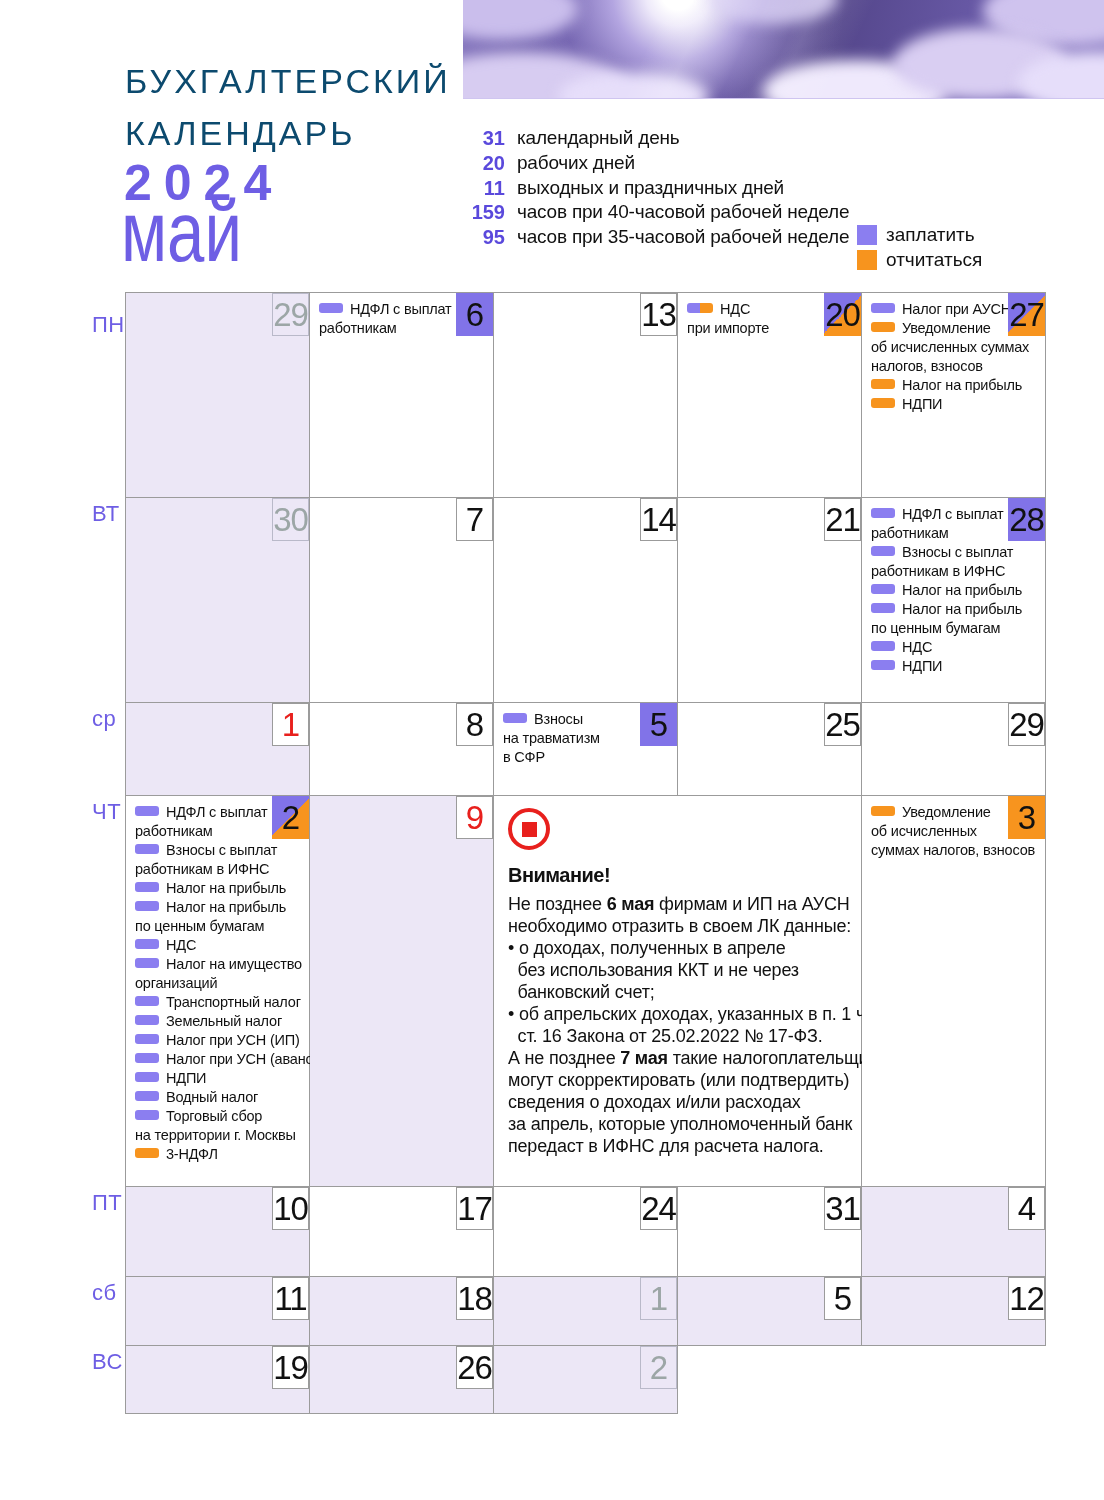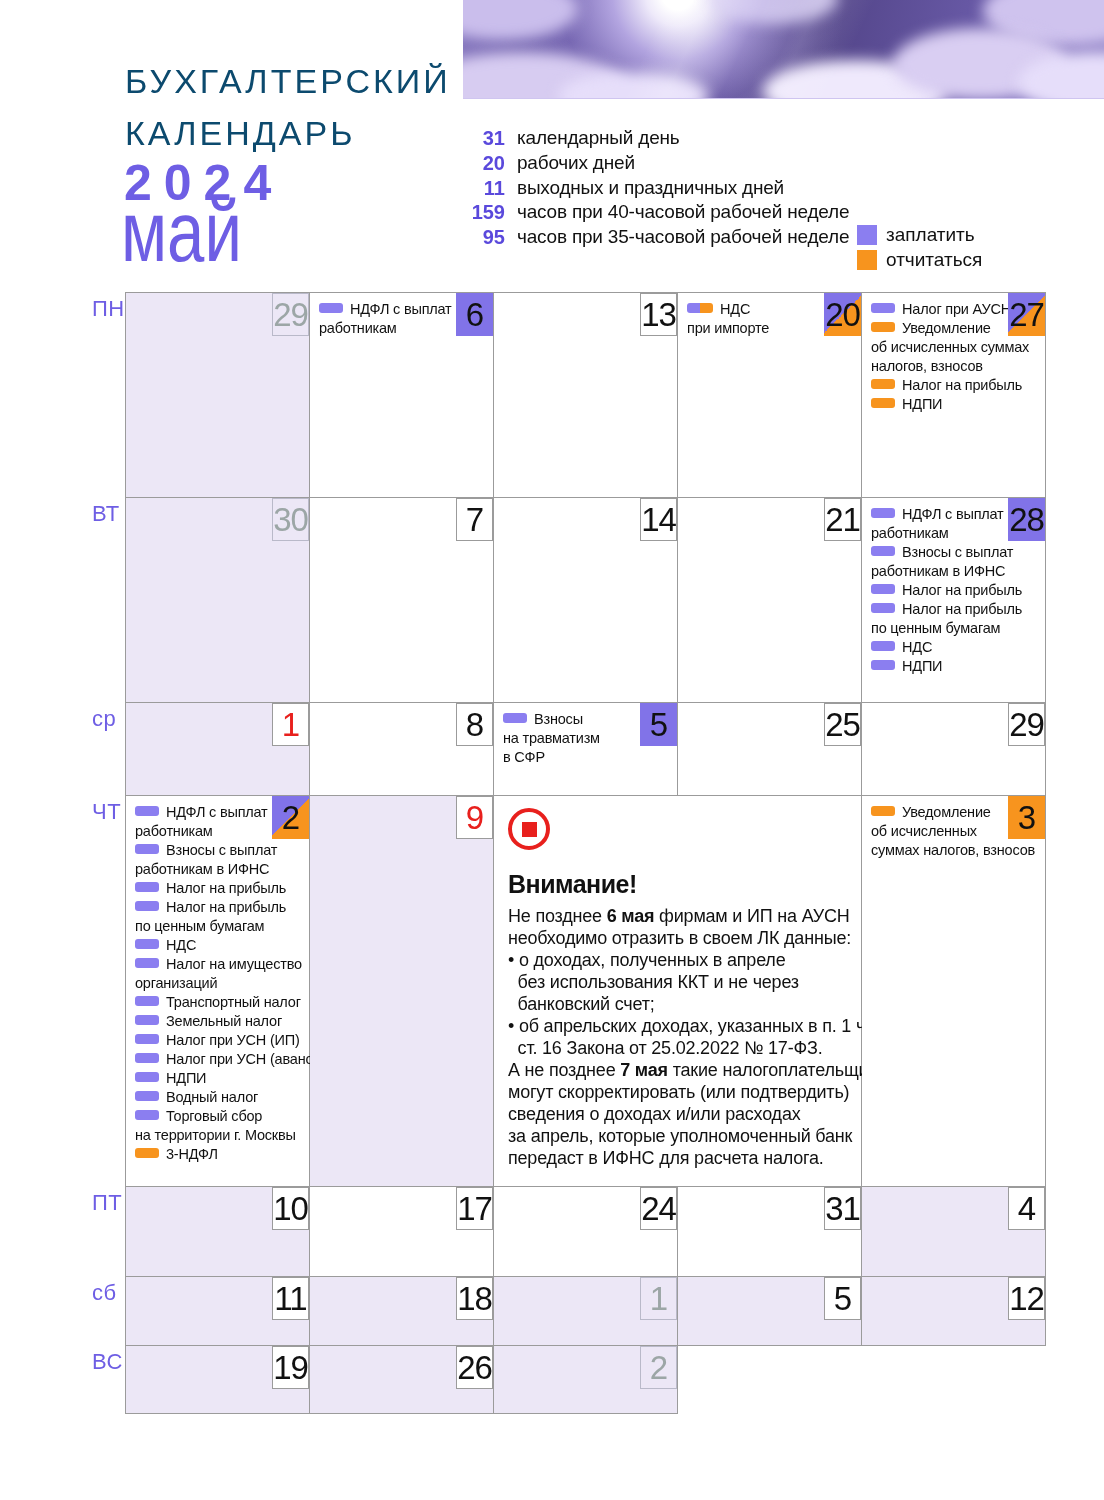--- a/index.html
+++ b/index.html
@@ -67,21 +67,21 @@
   .chip{display:inline-block;width:24px;height:10px;border-radius:3px;margin-right:7px;vertical-align:1px}
   .chip.pay{background:#8B7EF0}
   .chip.report{background:#F7941E}
   .chip.both{background:linear-gradient(90deg,#8B7EF0 50%,#F7941E 50%);width:26px}
 
   
   .attn{padding:10px 12px 0 14px}
   .attn-icon{width:34px;height:34px;border:4px solid #E8201D;border-radius:50%;position:relative;margin-top:2px}
   .attn-icon::after{content:"";position:absolute;left:50%;top:50%;width:15px;height:15px;
                     margin:-7.5px 0 0 -7.5px;background:#E8201D}
-  .attn-h{font-size:25px;font-weight:bold;margin:20px 0 6px;letter-spacing:-0.5px}
+  .attn-h{font-size:20px;font-weight:bold;margin:14px 0 6px;letter-spacing:-0.5px}
   .attn-body{font-size:18px;line-height:22px;white-space:pre;letter-spacing:-0.2px}
 </style>
 </head>
 <body>
 
 <div class="page">
 
   <div class="sky">
     <div class="cloud c8"></div>
     <div class="cloud c7"></div>
@@ -126,21 +126,21 @@
         <div class="lg-sq pay"></div>
         <div class="lg-label">заплатить</div>
       </div>
       <div class="lg">
         <div class="lg-sq report"></div>
         <div class="lg-label">отчитаться</div>
       </div>
     </div>
 
   <div id="labels">
-      <div class="rowlabel" style="top: 296px;">ПН</div>
+      <div class="rowlabel" style="top: 312px;">ПН</div>
       <div class="rowlabel" style="top: 501px;">ВТ</div>
       <div class="rowlabel" style="top: 706px;">ср</div>
       <div class="rowlabel" style="top: 799px;">ЧТ</div>
       <div class="rowlabel" style="top: 1190px;">ПТ</div>
       <div class="rowlabel" style="top: 1280px;">сб</div>
       <div class="rowlabel" style="top: 1349px;">ВС</div>
     </div>
   <div id="grid" style="grid-template-rows: 205px 205px 93px 391px 90px 69px 68px;">
       <div class="cell lav">
         <div class="daybox out">29</div>

